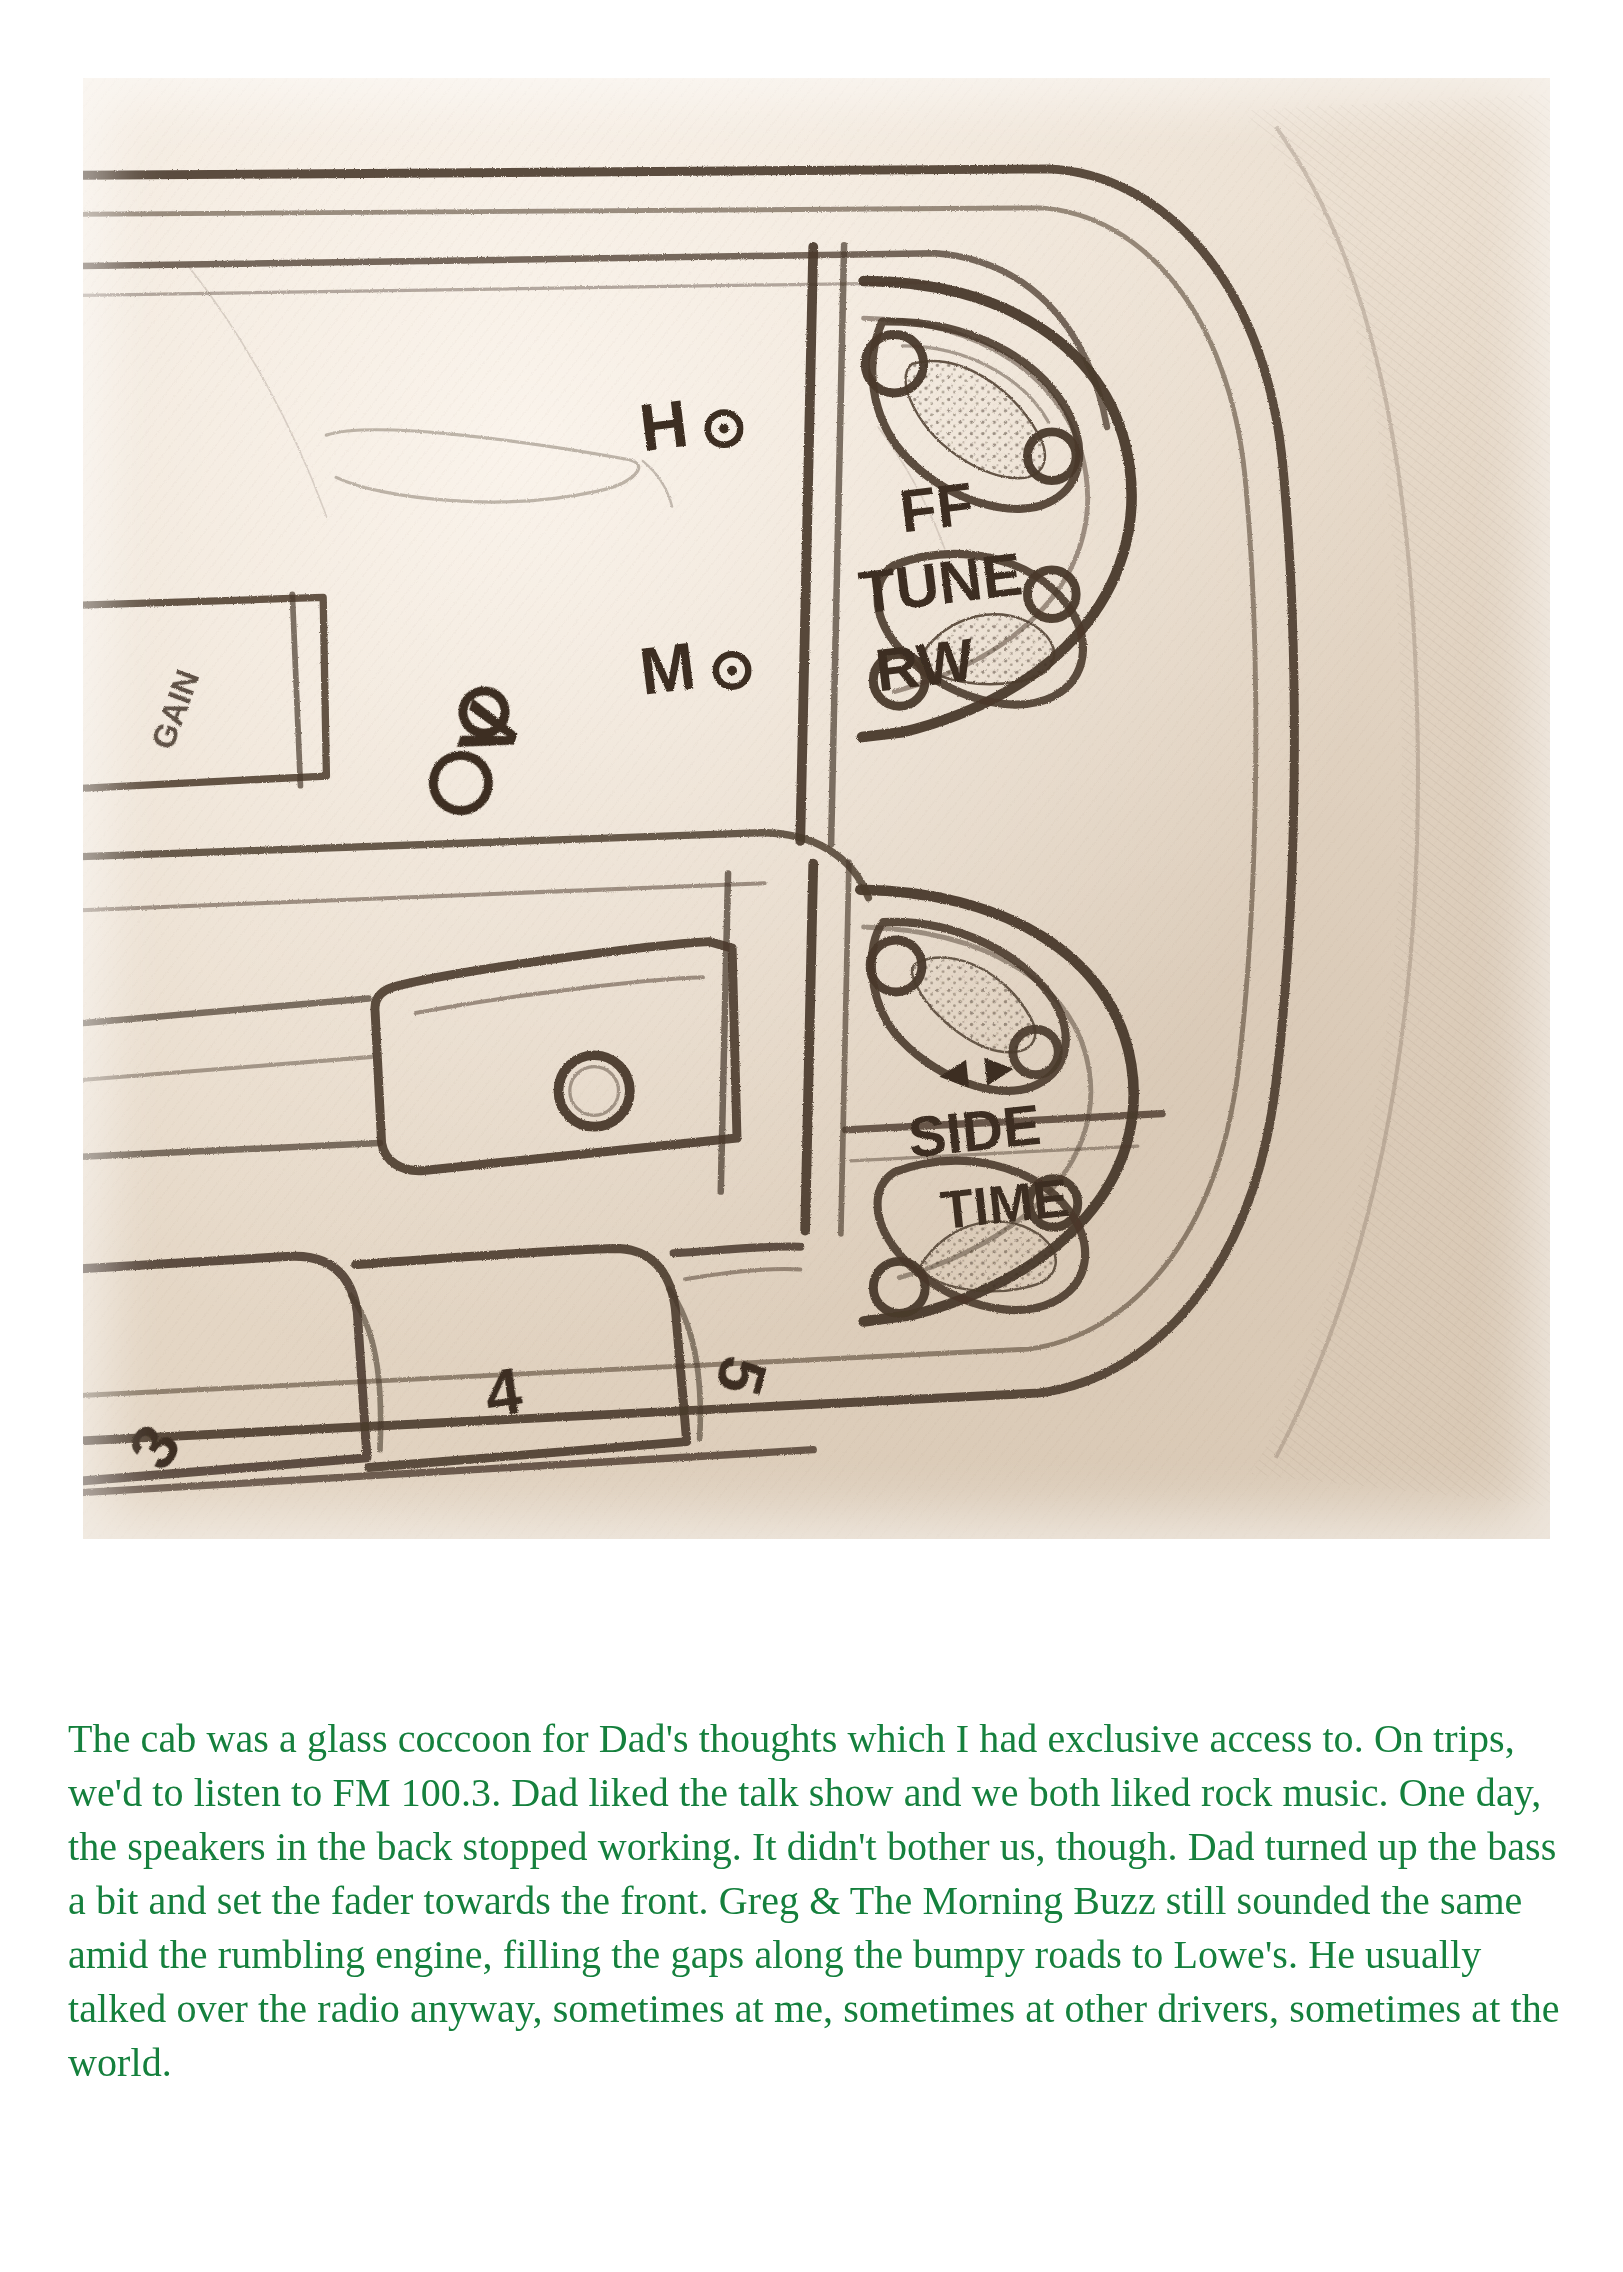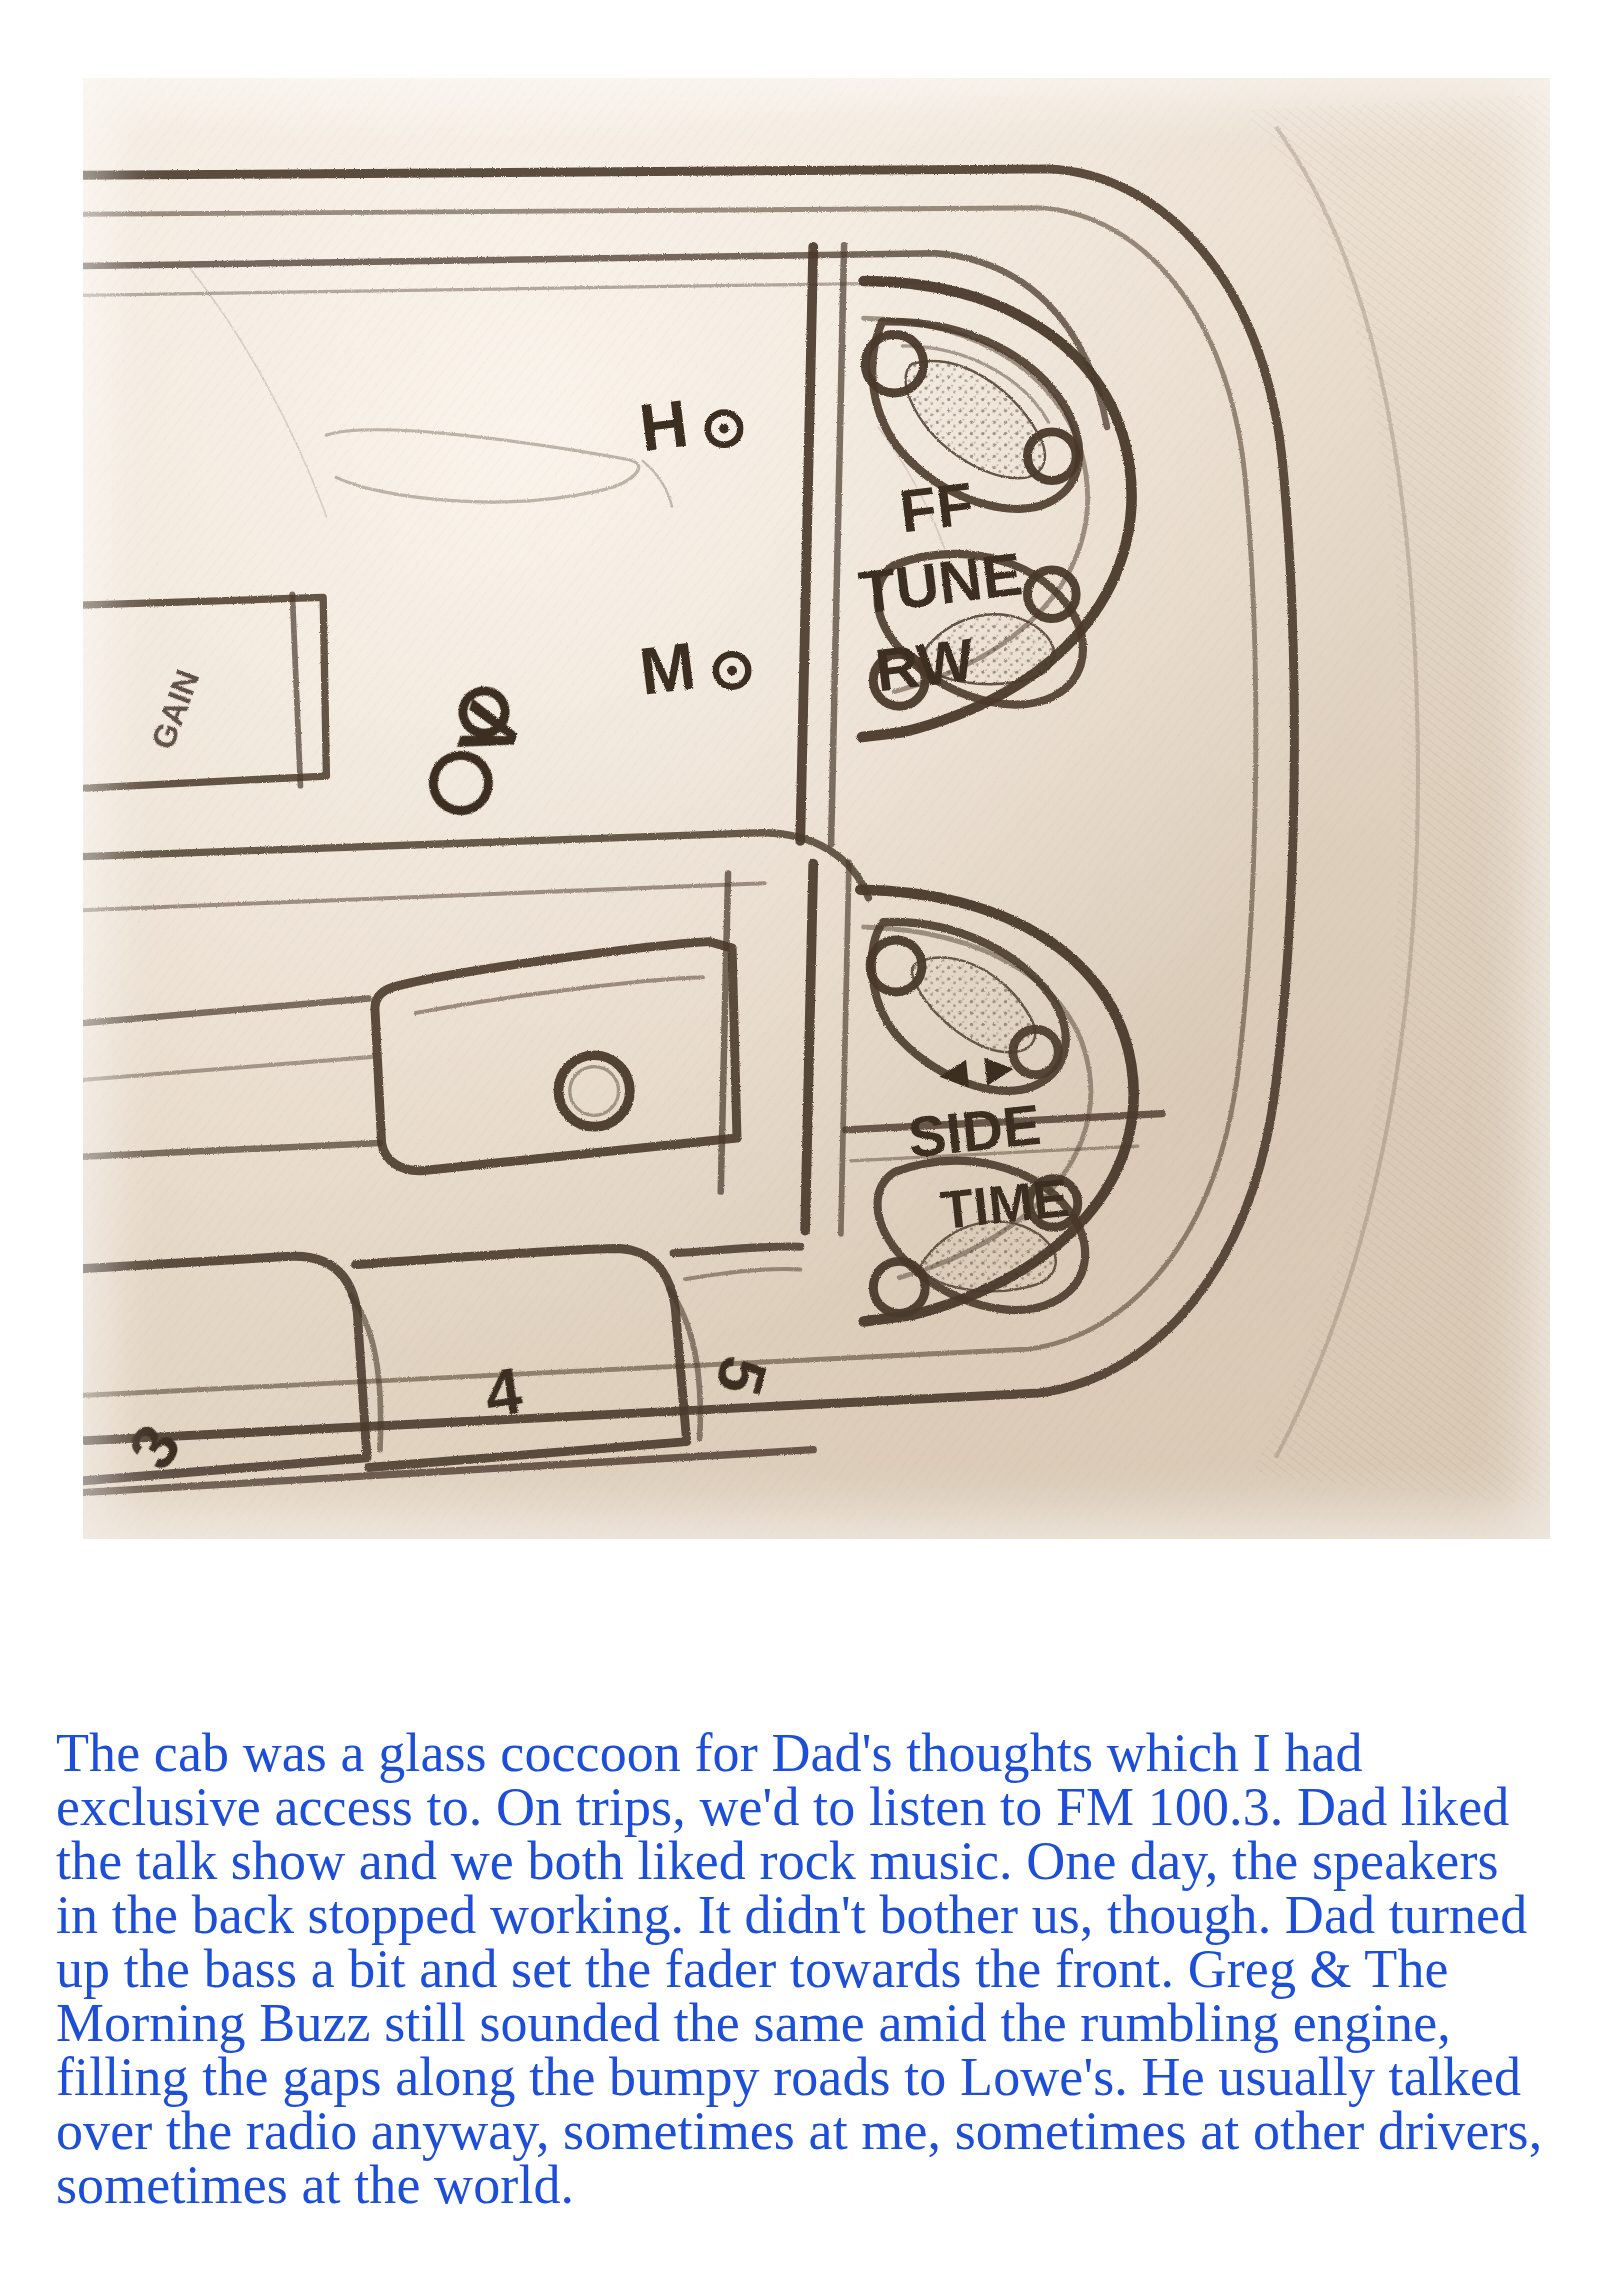--- a/index.html
+++ b/index.html
@@ -47,27 +47,27 @@
   .sketch-svg {
     position: absolute;
     inset: 0;
     width: 100%;
     height: 100%;
   }
 
   
   .story {
     position: absolute;
-    left: 56px;
+    left: 68px;
     top: 1672px;
     width: 1493px;
     font-family: "Liberation Serif", serif;
-    font-size: 54px;
+    font-size: 40px;
     line-height: 54px;
-    color: #1d4ed8;
+    color: #15803d;
     letter-spacing: 0.1px;
   }
 </style>
 </head>
 <body>
 
 <div class="page">
 
   <div class="illustration">
     <div class="paper-grain"></div>

